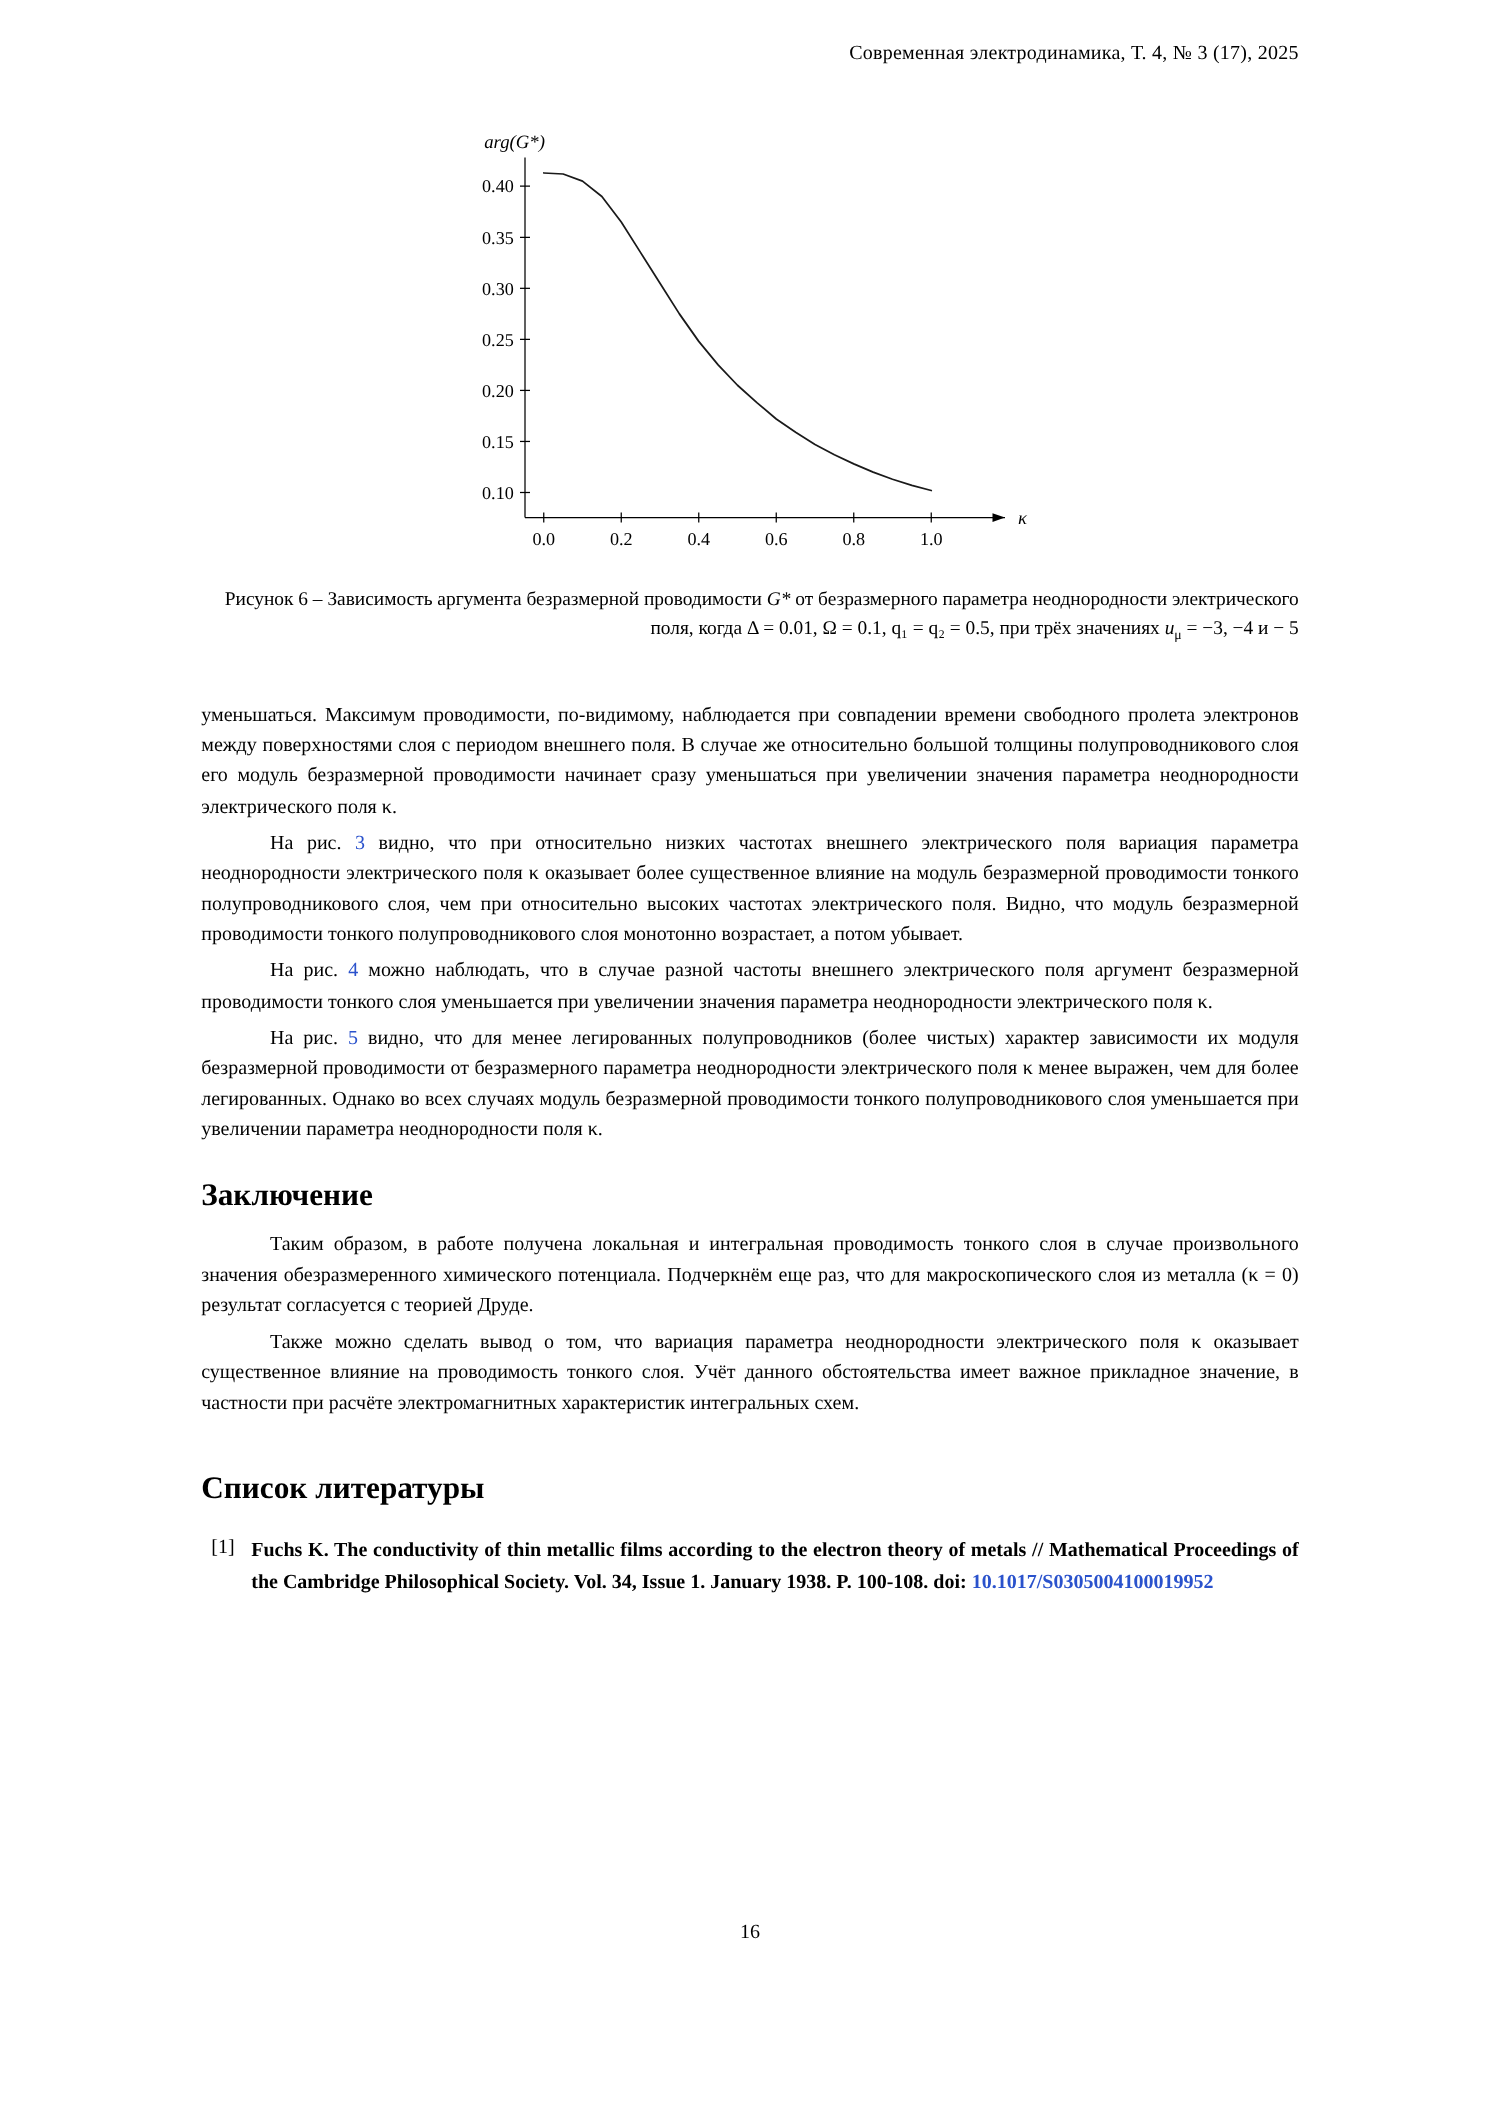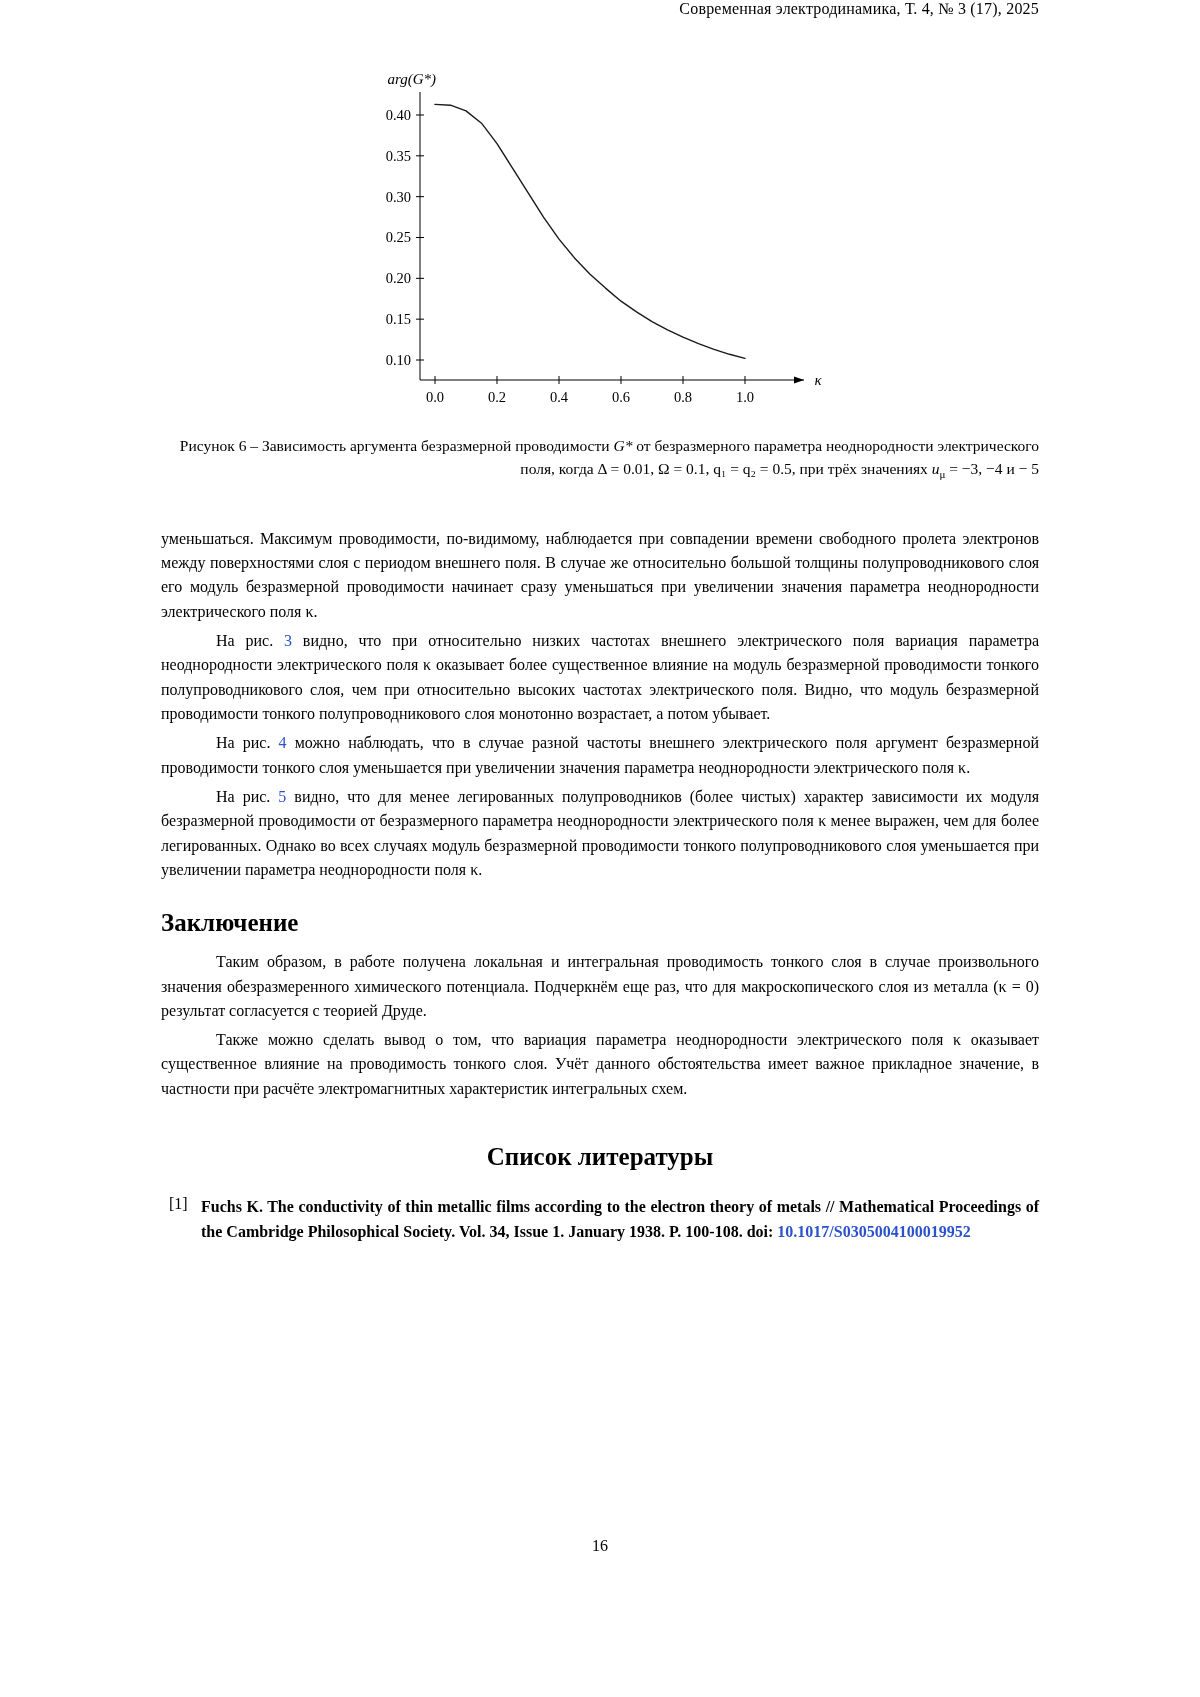--- a/index.html
+++ b/index.html
@@ -6,21 +6,21 @@
   html,body { background:#ffffff; }
   .page {
     position:relative;
     width:1200px; height:1697px;
     margin:0 auto;
     background:#ffffff;
     color:#000;
     font-family:"Liberation Serif","DejaVu Serif",serif;
     overflow:hidden;
   }
-  .content { width:878px; margin:0 auto; }
+  .content { width:878px; margin:0 auto; padding-top:34px; }
   .journal-header {
     text-align:right;
     font-size:16px;
     letter-spacing:0.2px;
   }
   .figure { margin-top:52px; }
   .chart-wrap { width:480px; margin:0 auto; }
   .chart-wrap svg { display:block; }
   .caption {
     margin:14px auto 0;
@@ -46,21 +46,20 @@
   }
   .conclusion-heading {
     font-size:25px;
     font-weight:bold;
     margin:27px 0 13px 0;
   }
   .refs-heading {
     font-size:25px;
     font-weight:bold;
     margin:42px 0 24px 0;
-    text-align:center;
   }
   .ref-item { display:flex; font-size:16px; }
   .ref-label { flex:0 0 32px; margin-left:8px; }
   .ref-text { flex:1; text-align:justify; line-height:1.55;font-weight:bold; }
   .page-number {
     position:absolute;
     bottom:142px; left:0;
     width:100%;
     text-align:center;
     font-size:16px;

